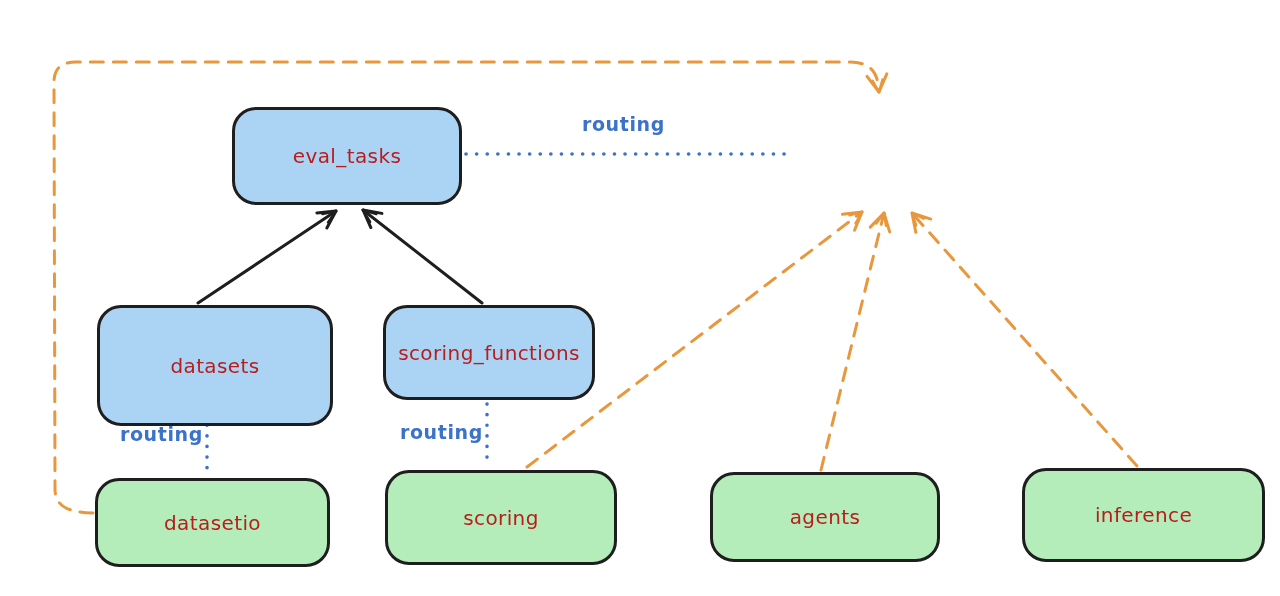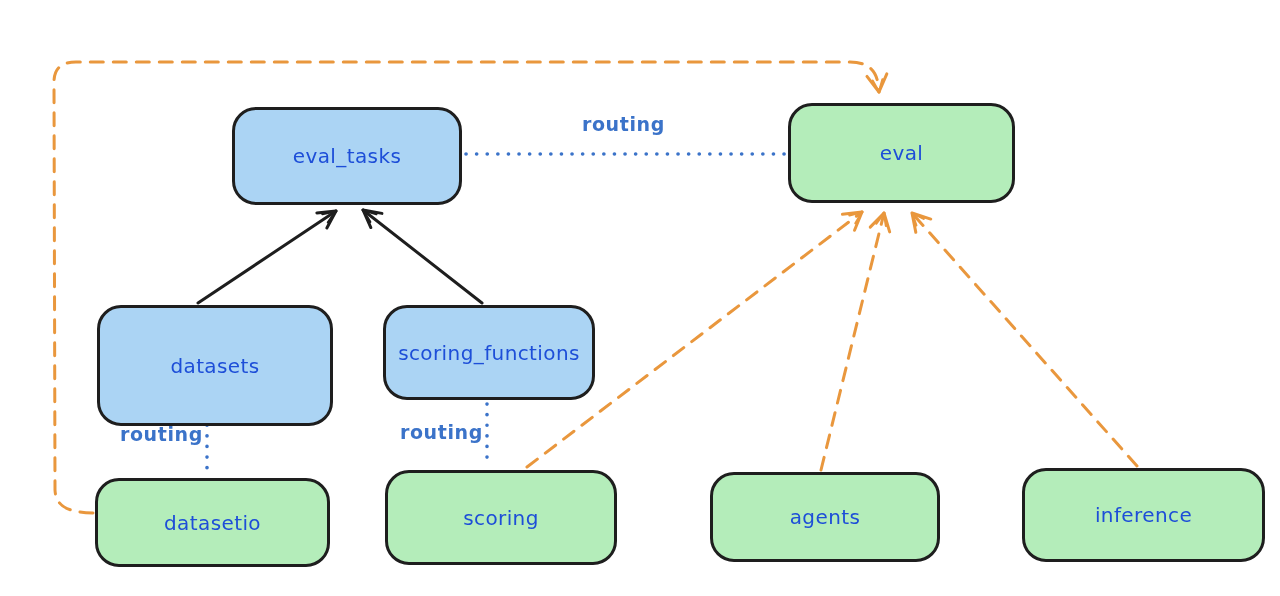--- a/index.html
+++ b/index.html
@@ -5,21 +5,21 @@
   html,body{margin:0;padding:0;}
   body{
     width:1280px;height:596px;position:relative;background:#ffffff;
     font-family:"DejaVu Sans","Liberation Sans",sans-serif;overflow:hidden;
   }
   .canvas{position:absolute;inset:0;}
   svg.edges{position:absolute;left:0;top:0;width:1280px;height:596px;}
   .node{
     position:absolute;display:flex;align-items:center;justify-content:center;
     border:3px solid #1e1e1e;border-radius:24px;
-    font-size:20px;color:#1d4ed8;letter-spacing:0.4px;
+    font-size:20px;color:#b91c1c;letter-spacing:0.4px;
     box-sizing:border-box;
   }
   .edge-label{
     position:absolute;font-size:19px;font-weight:600;letter-spacing:0.6px;
     color:#3b73c9;
   }
   
   #n-eval_tasks{left:232px;top:107px;width:230px;height:98px;}
   #n-eval{left:788px;top:103px;width:227px;height:100px;}
   #n-datasets{left:97px;top:305px;width:236px;height:121px;}
@@ -59,23 +59,20 @@
     <path d="M93 513 C70 512 56 508 55 490 L54 82 Q54 62 76 62 L850 62 Q875 62 878 84 L879 92" stroke="#e9973d" stroke-width="3" stroke-linecap="round" stroke-dasharray="13 10" marker-end="url(#arrow-orange)" style="stroke: rgb(233, 151, 61);"></path>
     <path d="M527 467 L862 212" stroke="#e9973d" stroke-width="3" stroke-linecap="round" stroke-dasharray="13 10" marker-end="url(#arrow-orange)" style="stroke: rgb(233, 151, 61);"></path>
     <path d="M821 470 L884 213" stroke="#e9973d" stroke-width="3" stroke-linecap="round" stroke-dasharray="13 10" marker-end="url(#arrow-orange)" style="stroke: rgb(233, 151, 61);"></path>
     <path d="M1137 466 L912 213" stroke="#e9973d" stroke-width="3" stroke-linecap="round" stroke-dasharray="13 10" marker-end="url(#arrow-orange)" style="stroke: rgb(233, 151, 61);"></path>
   </svg>
 
   <div class="node" id="n-eval_tasks" style="background: rgb(171, 212, 244);">
     <span>eval_tasks</span>
   </div>
 
-  <div class="node" id="n-eval" style="background: rgb(180, 237, 186);">
-    <span>eval</span>
-  </div>
 
   <div class="node" id="n-datasets" style="background: rgb(171, 212, 244);">
     <span>datasets</span>
   </div>
 
   <div class="node" id="n-scoring_functions" style="background: rgb(171, 212, 244);">
     <span>scoring_functions</span>
   </div>
 
   <div class="node" id="n-scoring" style="background: rgb(180, 237, 186);">

